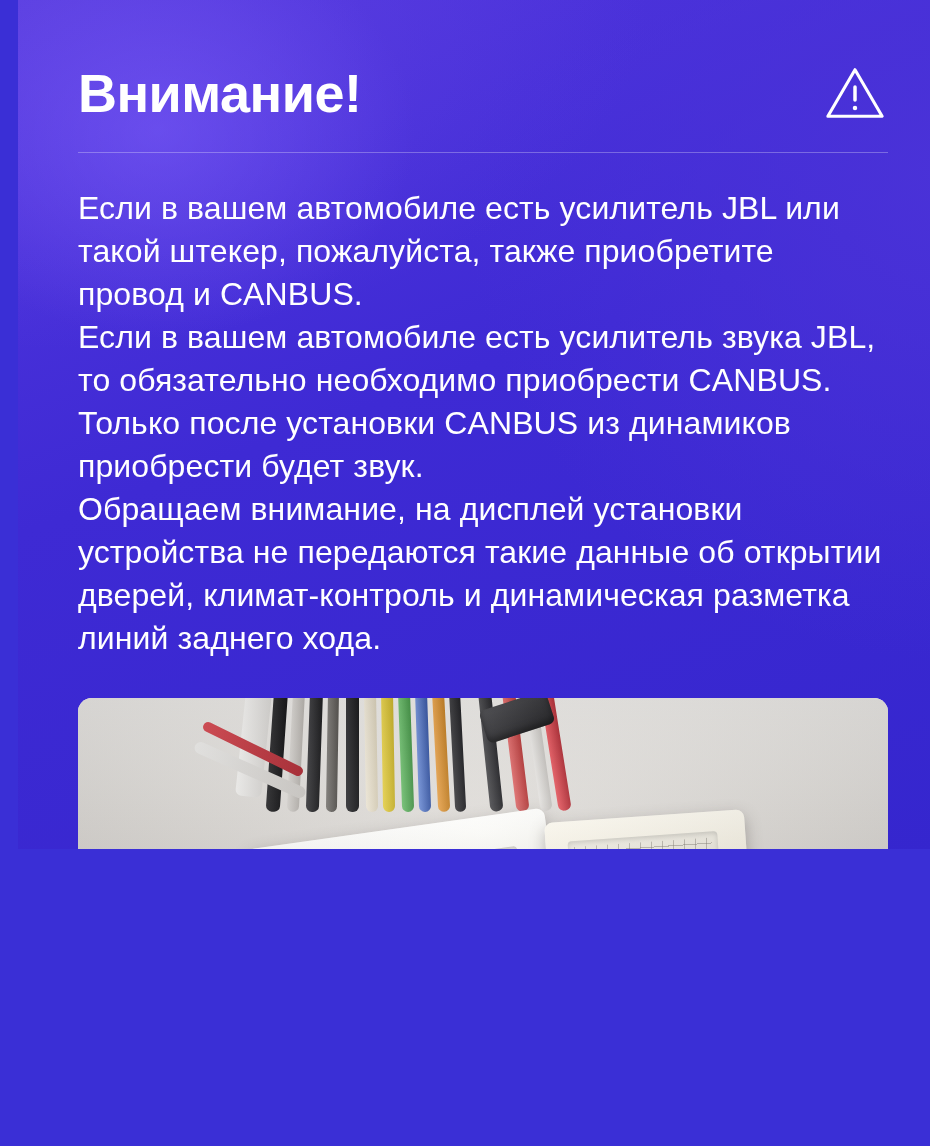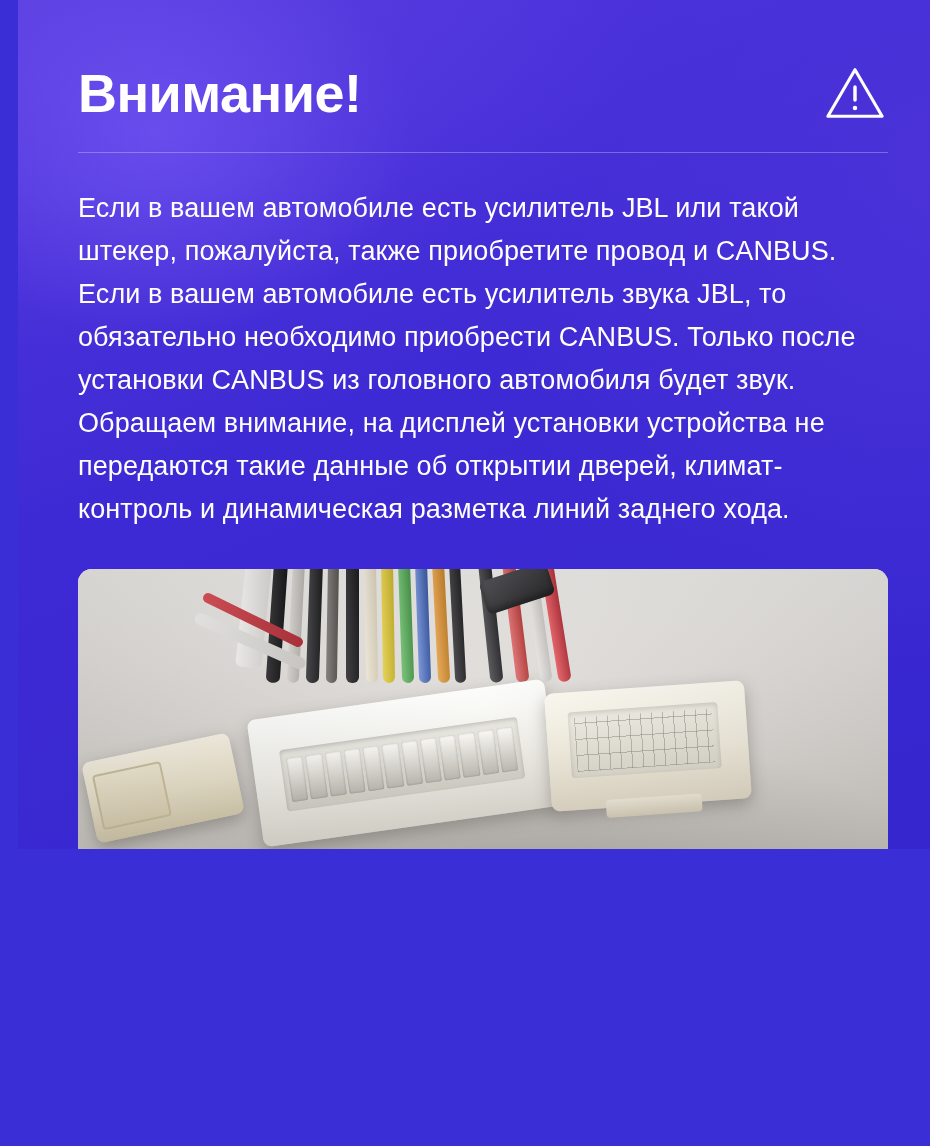--- a/index.html
+++ b/index.html
@@ -70,21 +70,21 @@
   .divider {
     margin-top: 28px;
     height: 1px;
     background: rgba(255,255,255,0.28);
   }
 
   
   .body-text {
     margin-top: 34px;
     color: #ffffff;
-    font-size: 27px;
+    font-size: 32px;
     line-height: 43px;
     letter-spacing: 0.1px;
   }
   .body-text p {
     margin: 0 0 0 0;
   }
 
   
   .photo {
     position: relative;
@@ -255,21 +255,21 @@
           <rect x="30.2" y="24" width="3.6" height="17" rx="1.8" fill="#ffffff"></rect>
           <circle cx="32" cy="47.5" r="2.3" fill="#ffffff"></circle>
         </svg>
       </div>
     </div>
 
     <div class="divider"></div>
 
     <div class="body-text">
       <p>Если в вашем автомобиле есть усилитель JBL или такой штекер, пожалуйста, также приобретите провод и CANBUS.</p>
-      <p>Если в вашем автомобиле есть усилитель звука JBL, то обязательно необходимо приобрести CANBUS. Только после установки CANBUS из головного автомобиля будет звук.</p>
+      <p>Если в вашем автомобиле есть усилитель звука JBL, то обязательно необходимо приобрести CANBUS. Только после установки CANBUS из динамиков приобрести будет звук.</p>
       <p>Обращаем внимание, на дисплей установки устройства не передаются такие данные об открытии дверей, климат-контроль и динамическая разметка линий заднего хода.</p>
     </div>
 
     <div class="photo">
       <div class="floor"></div>
 
       <div class="wires">
         <div class="wire w1"></div>
         <div class="wire w2"></div>
         <div class="wire w3"></div>

